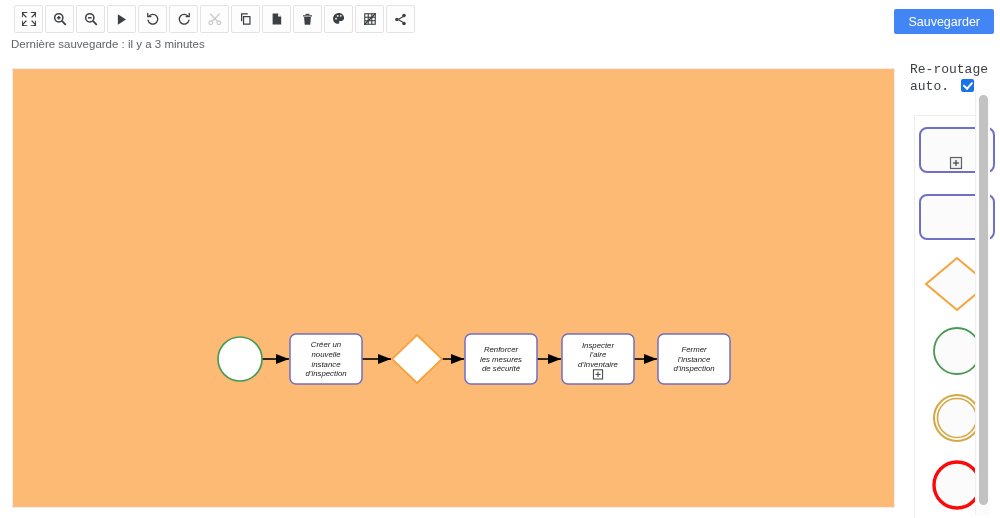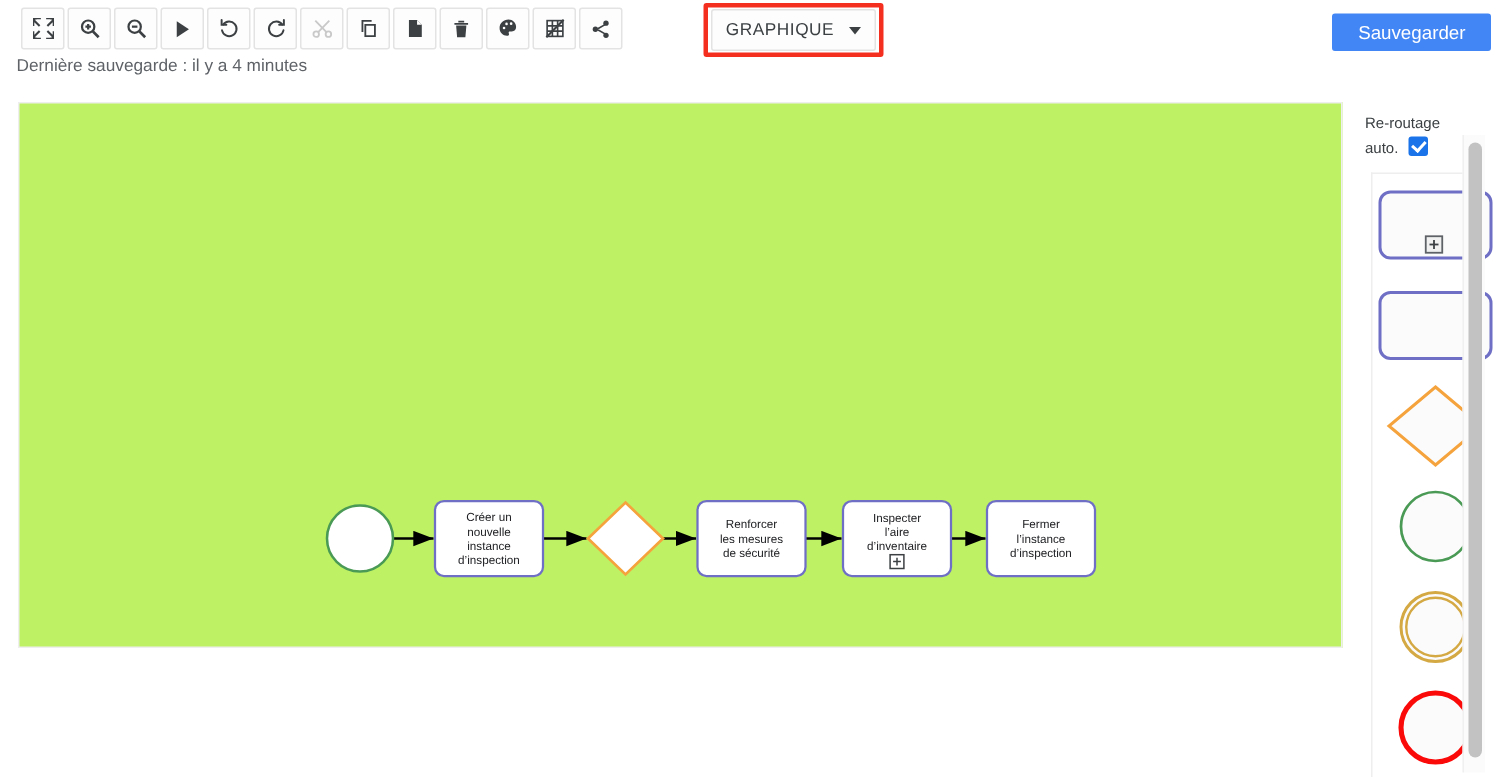--- a/index.html
+++ b/index.html
@@ -59,21 +59,21 @@
 
   
   #actions {
     position: absolute; right: 6px; top: 9px;
     display: flex; align-items: center; gap: 4px;
   }
   .act-btn {
     height: 25px; padding: 0 11px;
     display: flex; align-items: center;
     font-size: 12.5px;
-    border: 6px solid #4c1d95;
+    border: 3px solid #4c1d95;
     border-radius: 2px;
     background: #ffffff;
     color: #3c4043;
     white-space: nowrap;
     cursor: pointer;
   }
   .act-btn.primary {
     background: #4285f4;
     border-color: #4285f4;
     color: #ffffff;
@@ -82,36 +82,37 @@
   
   #lastsave {
     position: absolute; left: 11px; top: 38px;
     font-size: 11.5px; color: #5f6368;
   }
 
   
   #canvas {
     position: absolute;
     left: 12px; top: 68px;
-    width: 883px; height: 364px;
-    background: #bef264;
+    width: 883px; height: 440px;
+    background: #fdba74;
     border: 1px solid #eeeeee;
     overflow: hidden;
+    font-style: italic;
   }
   #diagram { position: absolute; left: 0; top: 0; width: 883px; height: 440px; }
 
   
   #right-panel {
     position: absolute; left: 904px; top: 58px;
     width: 96px; height: 460px;
   }
   #reroute {
-    position: absolute; left: 6px; top: 16px;
+    position: absolute; left: 6px; top: 3px;
     width: 90px;
-    font-size: 10px; color: #3c4043; line-height: 17px;
+    font-size: 13px; color: #3c4043; line-height: 17px; font-family: Liberation Mono, monospace;
   }
   #reroute-check {
     display: inline-block;
     width: 13px; height: 13px;
     background: #1a73e8;
     border-radius: 2px;
     vertical-align: -2px;
     margin-left: 4px;
     position: relative;
     cursor: pointer;
@@ -258,33 +259,27 @@
     <div class="tool-btn" title="Partager">
       <svg width="13" height="13" viewBox="0 0 16 16" fill="currentColor">
         <circle cx="12.3" cy="3.0" r="2.2"></circle>
           <circle cx="3.6" cy="8.0" r="2.2"></circle>
           <circle cx="12.3" cy="13.0" r="2.2"></circle>
         <path d="M5.2 7.0l6.0-3.4.7 1.2-6.0 3.4zM5.2 9.0l6.0 3.4.7-1.2-6.0-3.4z"></path>
       </svg>
     </div>
   </div>
 
-  <div id="graphique-wrap">
-    <div id="graphique-btn">
-      <span>GRAPHIQUE</span>
-      <span class="caret"></span>
-    </div>
-  </div>
 
   <div id="actions">
     <div class="act-btn primary">Sauvegarder</div>
   </div>
 </div>
 
-<div id="lastsave">Dernière sauvegarde : il y a 4 minutes</div>
+<div id="lastsave">Dernière sauvegarde : il y a 3 minutes</div>
 
 <div id="canvas">
   <svg id="diagram" viewBox="0 0 883 440">
     <defs>
       <marker id="arw" markerWidth="9" markerHeight="9" refX="8.4" refY="3.2" orient="auto">
         <path d="M0,0 L8.4,3.2 L0,6.4 z" fill="#000000"></path>
       </marker>
     </defs>
     <g id="diagram-layer">
         <line x1="249" y1="290" x2="276" y2="290" stroke="#000000" stroke-width="1.6" marker-end="url(#arw)"></line>

